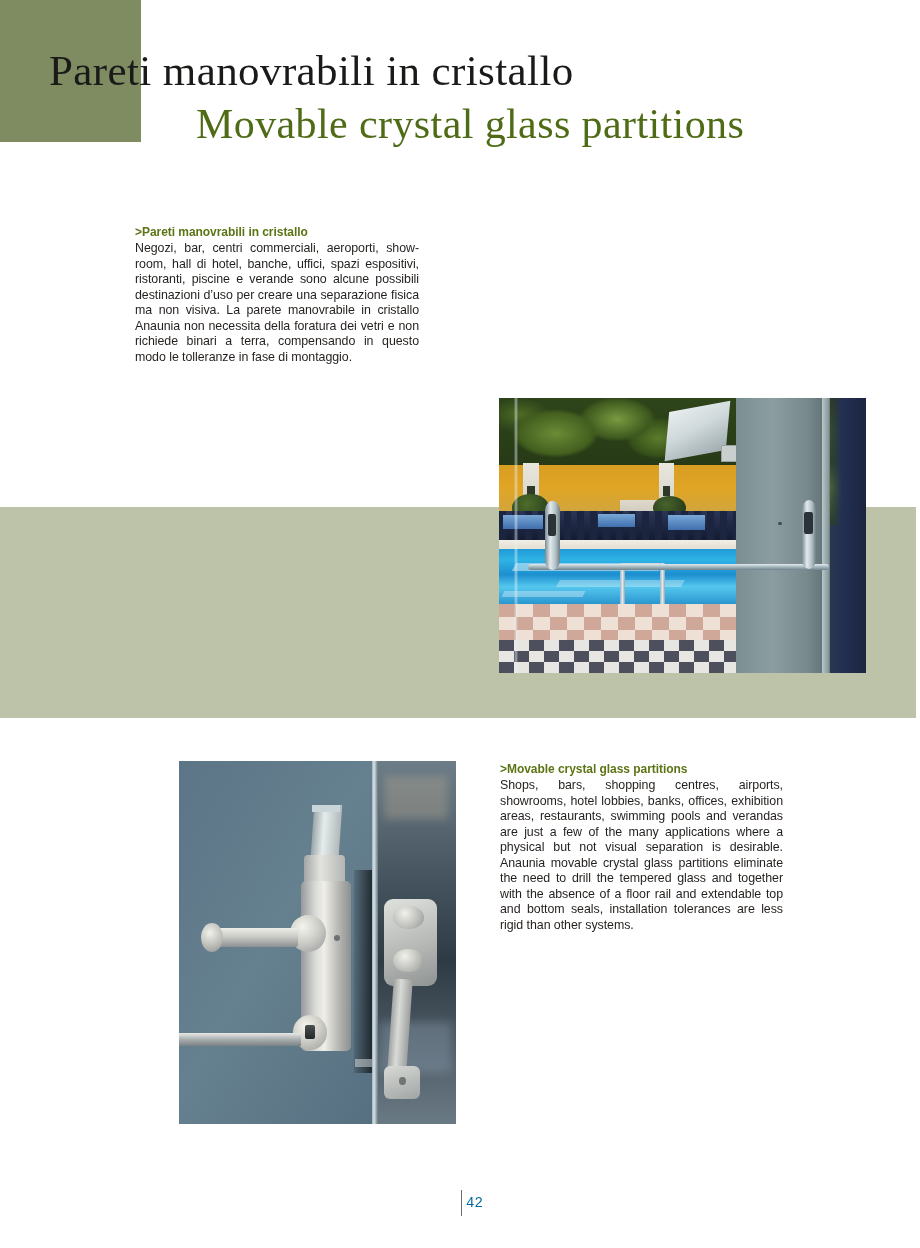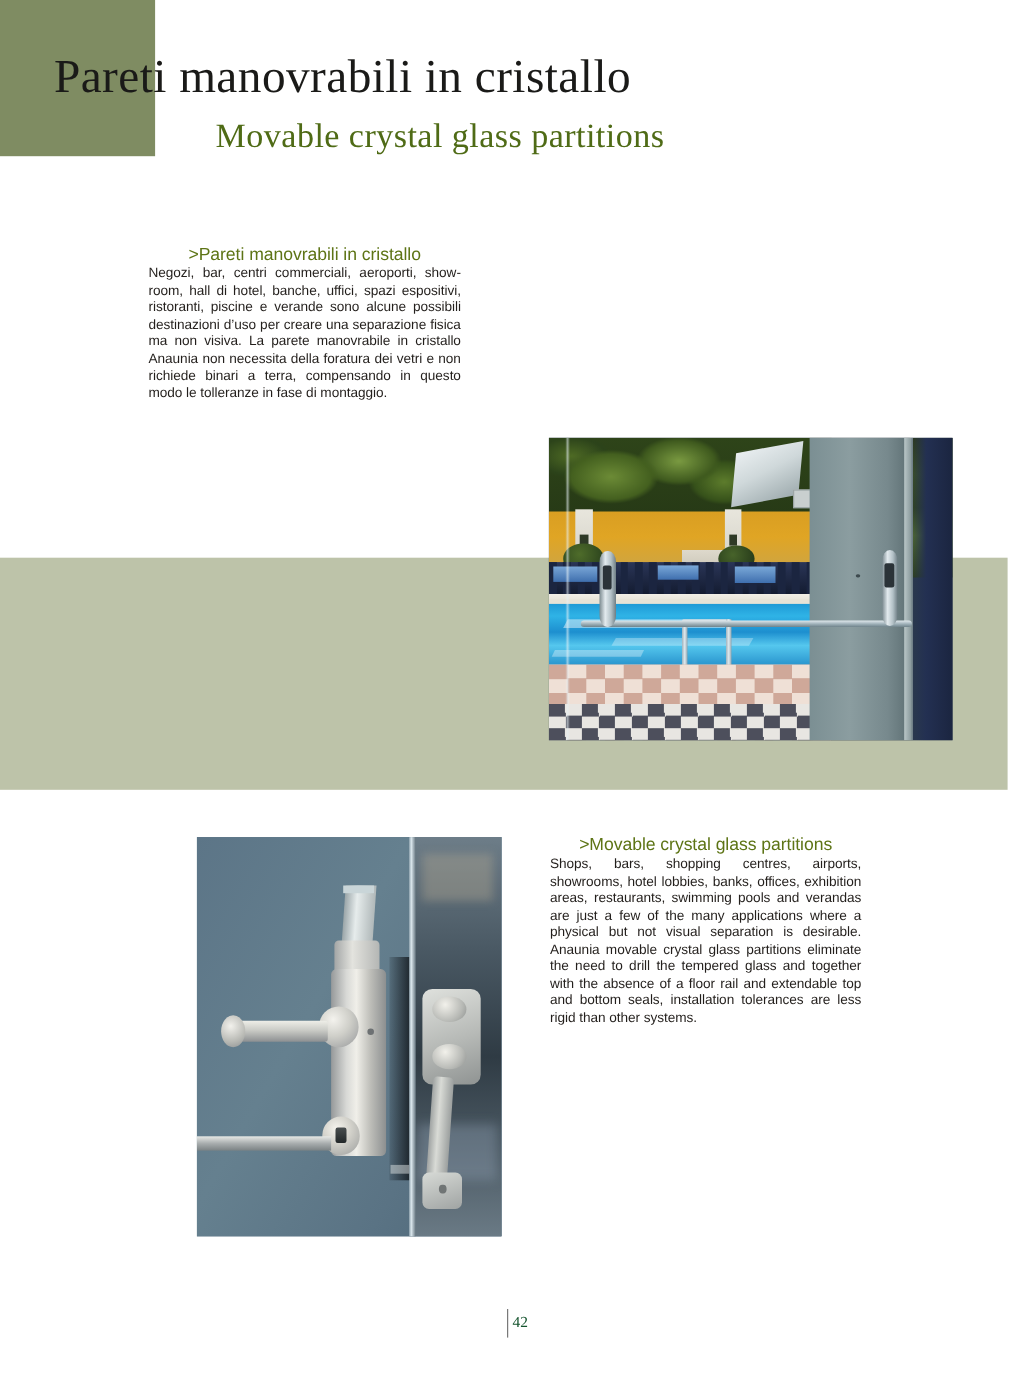--- a/index.html
+++ b/index.html
@@ -18,38 +18,38 @@
   }
   .title-it{
     position:absolute;left:49px;top:46px;
     font-family:"Liberation Serif", serif;
     font-size:43px;line-height:50px;letter-spacing:.4px;
     color:#1a1a18;white-space:nowrap;
   }
   .title-en{
     position:absolute;left:196px;top:99px;
     font-family:"Liberation Serif", serif;
-    font-size:31px;line-height:50px;letter-spacing:.4px;
+    font-size:42px;line-height:50px;letter-spacing:.4px;
     color:#4f6b16;white-space:nowrap;
   }
 
   
   .band{
     position:absolute;left:0;top:507px;width:920px;height:211px;
     background:#bdc3a9;
   }
 
   
   .col{position:absolute;}
   .col-it{left:135px;top:224px;width:284px;}
   .col-en{left:500px;top:761px;width:283px;}
   .col h3{
     margin:0 0 1px 0;
-    font-size:16px;line-height:16px;font-weight:normal;
-    color:#5d7415;letter-spacing:-.05px;text-align:center;
+    font-size:12px;line-height:16px;font-weight:bold;
+    color:#5d7415;letter-spacing:-.05px;
   }
   .col p{
     margin:0;
     font-size:12.4px;line-height:15.55px;
     color:#231f1c;
     text-align:justify;
     hyphens:manual;
     letter-spacing:-.05px;
   }
 
@@ -199,22 +199,22 @@
   .hd-mark{position:absolute;left:63.5%;top:82%;width:6%;height:2.2%;
     background:rgba(220,225,225,.5);}
 
   
   .footer-rule{
     position:absolute;left:461px;top:1190px;width:1px;height:26px;
     background:#6b6b6b;
   }
   .folio{
     position:absolute;left:466px;top:1192px;
-    font-size:14px;line-height:22px;color:#14532d;
-    font-family:Liberation Serif, serif;
+    font-size:14px;line-height:22px;color:#0369a1;
+    font-family:Liberation Mono, monospace;
   }
 </style>
 </head>
 <body>
 
 <div class="page">
 
   <div class="corner-block"></div>
 
   <div class="title-it">Pareti manovrabili in cristallo</div>

